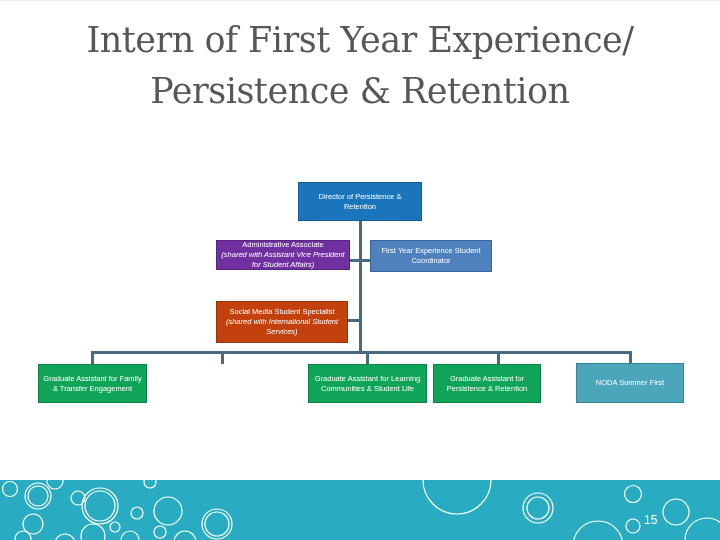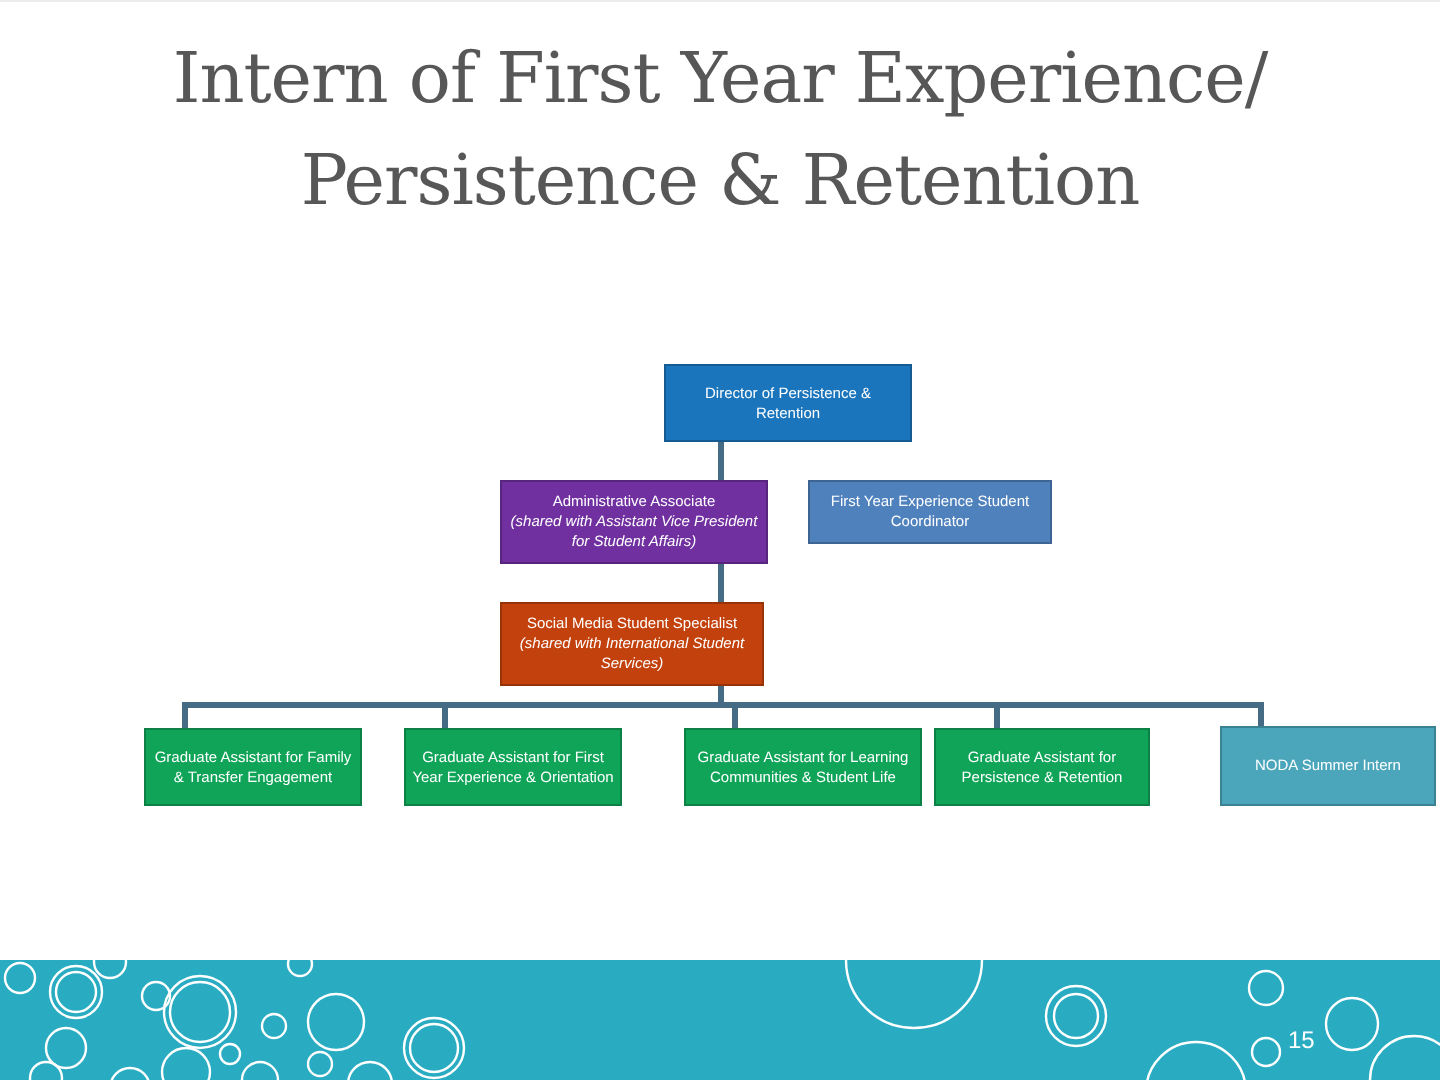--- a/index.html
+++ b/index.html
@@ -9,32 +9,32 @@
     border-top:1px solid #ececec;
   }
   .title{
     position:absolute;top:14px;left:0;width:720px;text-align:center;
     font-family:"DejaVu Serif","Liberation Serif",serif;
     color:#575757;font-size:35px;line-height:1.45;letter-spacing:-0.5px;
   }
   .obox{
     position:absolute;display:flex;flex-direction:column;align-items:center;justify-content:center;
     color:#ffffff;text-align:center;font-size:7.5px;line-height:1.3;
-    padding:12px 3px;box-sizing:border-box;border:1px solid rgba(0,0,0,0.22);margin-left:34px;
+    padding:12px 3px;box-sizing:border-box;border:1px solid rgba(0,0,0,0.22);
   }
   .obox .note{font-style:italic;}
   .line{position:absolute;}
   .box-director{left:298px;top:181px;width:124px;height:39px;}
   .l-stem{left:359px;top:220px;width:3px;height:132px;}
   .l-conn1{left:350px;top:258px;width:20px;height:3px;}
   .l-conn2{left:348px;top:318px;width:12px;height:3px;}
   .l-hline{left:91px;top:350px;width:541px;height:3px;}
   .l-drop{top:353px;width:3px;height:10px;}
   .l-d1{left:91px;} .l-d2{left:221px;} .l-d3{left:366px;} .l-d4{left:497px;} .l-d5{left:629px;}
-  .box-admin{left:216px;top:239px;width:134px;height:42px;}
+  .box-admin{left:216px;top:239px;width:134px;height:30px;}
   .box-fye{left:370px;top:239px;width:122px;height:32px;}
   .box-social{left:216px;top:300px;width:132px;height:42px;}
   .box-ga1{left:38px;top:363px;width:109px;height:39px;}
   .box-ga2{left:168px;top:363px;width:109px;height:39px;}
   .box-ga3{left:308px;top:363px;width:119px;height:39px;}
   .box-ga4{left:433px;top:363px;width:108px;height:39px;}
   .box-noda{left:576px;top:362px;width:108px;height:40px;}
   .band{position:absolute;left:0;top:479px;width:720px;height:61px;overflow:hidden;padding-left:16px;}
   .band svg{position:absolute;left:0;top:0;}
   .band circle{fill:none;stroke:#ffffff;stroke-width:1.2;}
@@ -77,31 +77,28 @@
   </div>
 
   <div class="obox box-social" style="background-color: #c2410c;">
     <span>Social Media Student Specialist</span>
     <span class="note">(shared with International Student Services)</span>
   </div>
 
   <div class="obox box-ga1" style="background-color: rgb(16, 164, 89);">
     <span>Graduate Assistant for Family &amp; Transfer Engagement</span>
   </div>
-  <div class="obox box-ga2" style="background-color: rgb(16, 164, 89);">
-    <span>Graduate Assistant for First Year Experience &amp; Orientation</span>
-  </div>
   <div class="obox box-ga3" style="background-color: rgb(16, 164, 89);">
     <span>Graduate Assistant for Learning Communities &amp; Student Life</span>
   </div>
   <div class="obox box-ga4" style="background-color: rgb(16, 164, 89);">
     <span>Graduate Assistant for Persistence &amp; Retention</span>
   </div>
   <div class="obox box-noda" style="background-color: rgb(75, 166, 187);">
-    <span>NODA Summer Intern</span>
+    <span>NODA Summer First</span>
   </div>
 
   <div class="band" style="background-color: rgb(41, 172, 193);">
     <svg width="720" height="61" viewBox="0 0 720 61">
       <circle cx="10" cy="9" r="7.5"></circle>
       <circle cx="38" cy="16" r="13"></circle>
         <circle cx="38" cy="16" r="10"></circle>
       <circle cx="55" cy="1" r="8"></circle>
       <circle cx="78" cy="18" r="7"></circle>
       <circle cx="100" cy="26" r="18"></circle>

